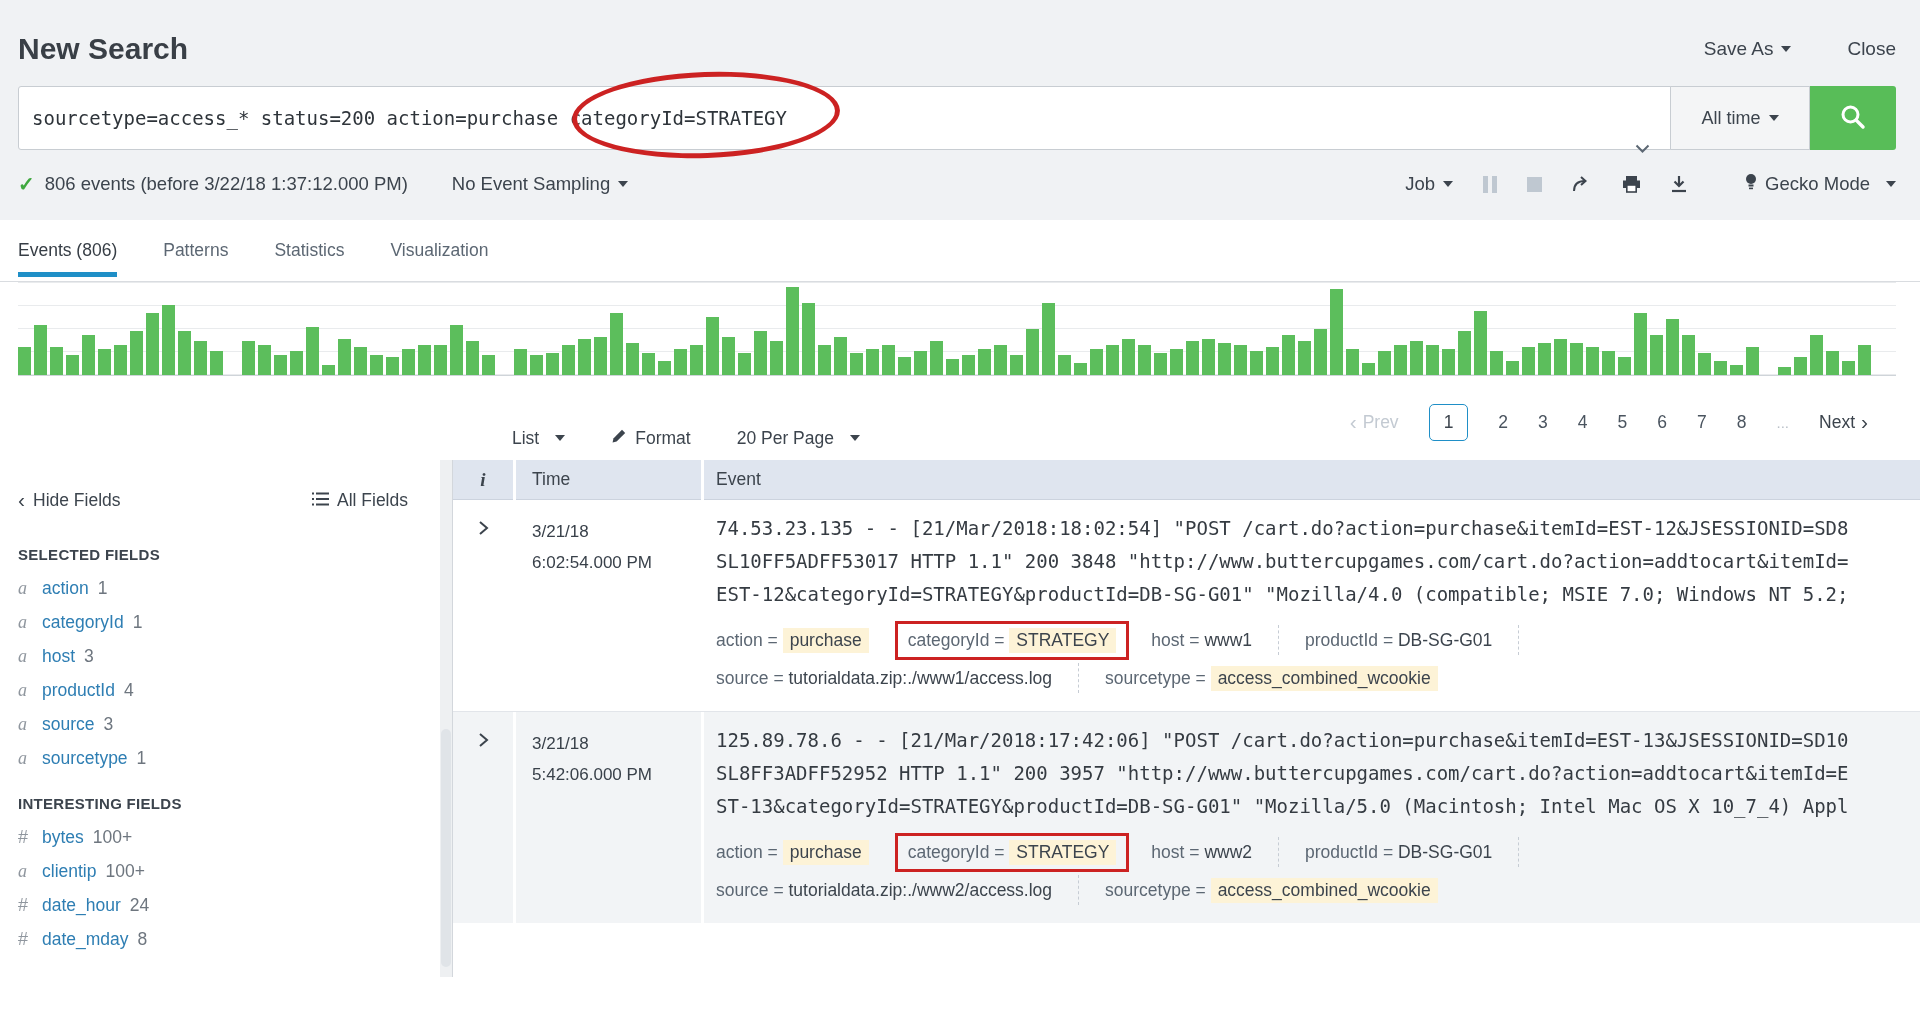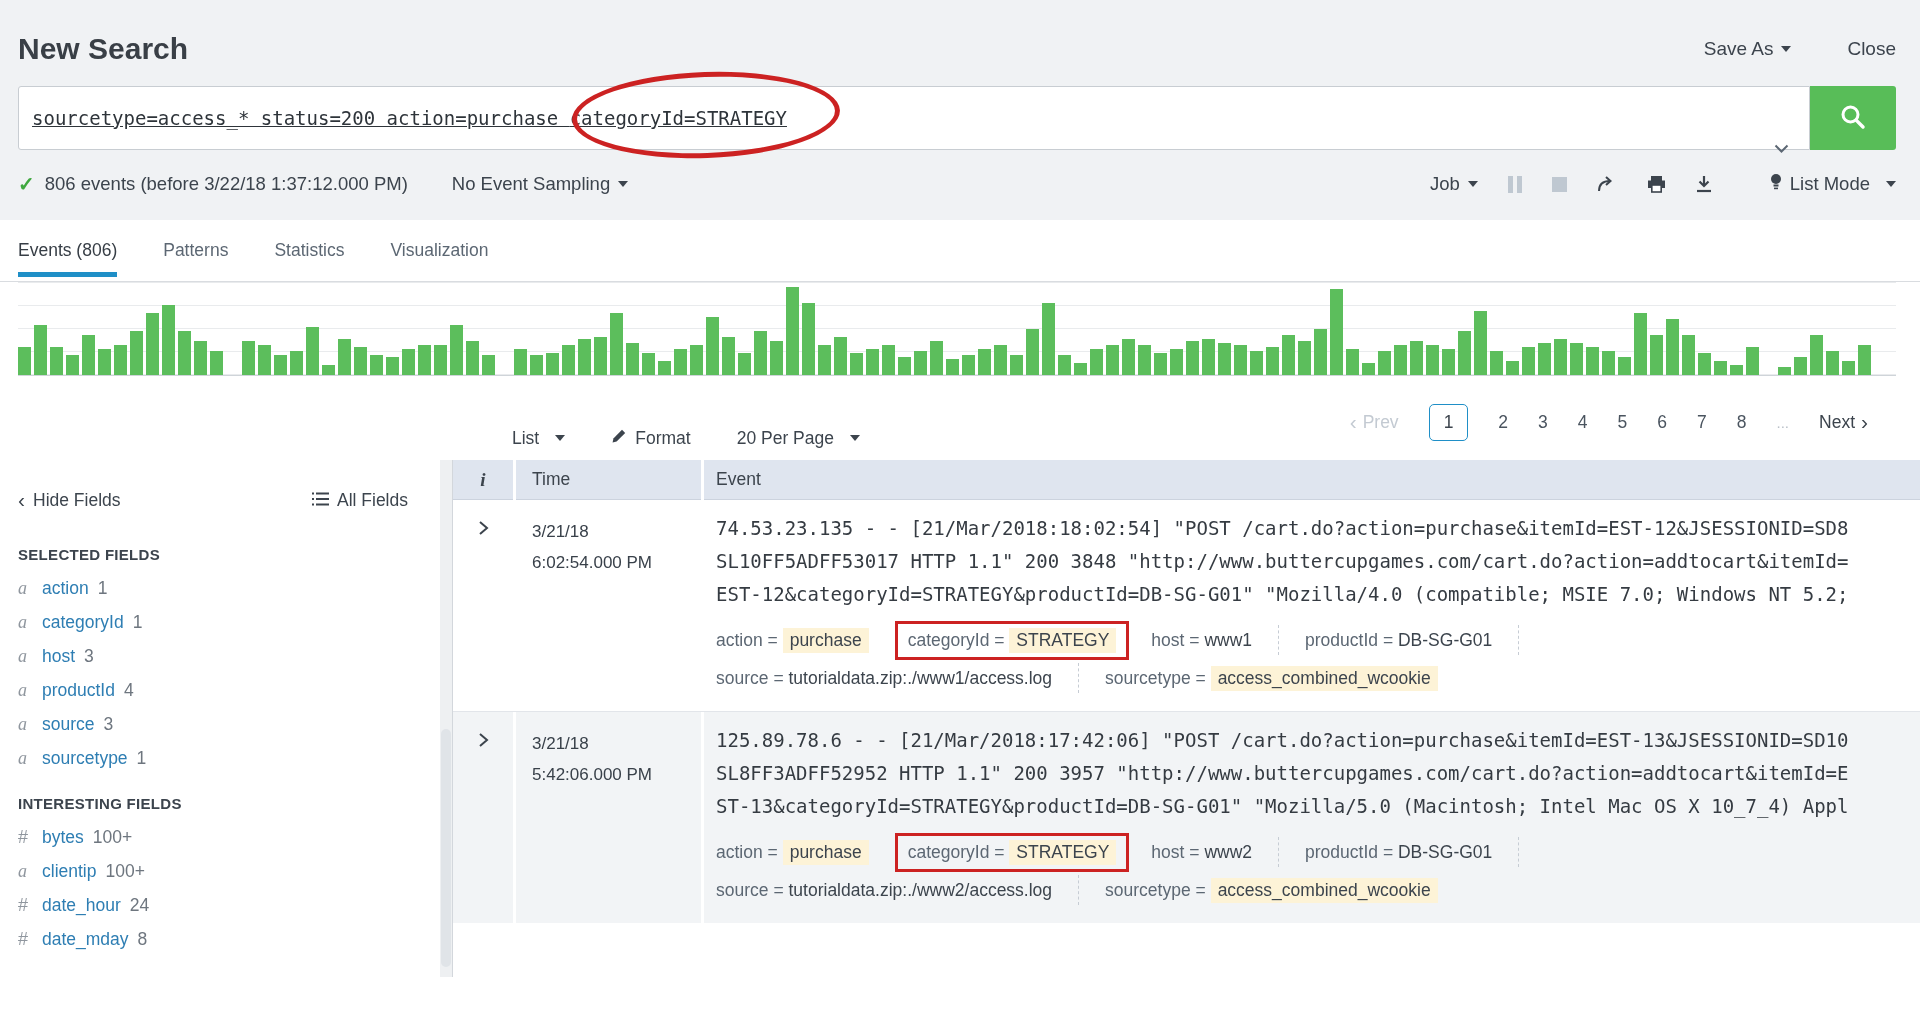--- a/index.html
+++ b/index.html
@@ -10,21 +10,21 @@
   
   .top { background:#f0f2f4; padding:20px 24px 16px 18px; }
   .header-row { display:flex; align-items:center; height:58px; }
   .page-title { font-size:30px; font-weight:bold; color:#393f46; }
   .header-links { margin-left:auto; display:flex; align-items:center; gap:56px; font-size:19px; color:#3c444d; }
   .hlink { cursor:pointer; display:inline-flex; align-items:center; }
   .caret { display:inline-block; width:0; height:0; border-left:5px solid transparent; border-right:5px solid transparent; border-top:6px solid currentColor; margin-left:8px; }
 
   .search-row { display:flex; margin-top:8px; height:64px; }
   .search-input { flex:1; background:#fff; border:1px solid #c8cdd2; border-radius:3px 0 0 3px; position:relative; font-family:"DejaVu Sans Mono", monospace; font-size:19px; color:#2e343a; line-height:62px; padding-left:13px; }
-  .search-input .q { white-space:pre;text-decoration:underline; }
+  .search-input .q { white-space:pre; }
   .input-chevron { position:absolute; right:20px; top:28px; }
   .time-range { width:140px; background:#f4f5f6; border:1px solid #c8cdd2; margin-left:-1px; display:flex; align-items:center; justify-content:center; font-size:18px; color:#3c444d; }
   .search-btn { width:86px; border:none; background:var(--btn-green,#58bd58); border-radius:0 3px 3px 0; display:flex; align-items:center; justify-content:center; cursor:pointer; }
 
   .status-row { display:flex; align-items:center; margin-top:14px; height:40px; font-size:18.5px; }
   .check { color:#3fa83f; font-weight:bold; font-size:20px; margin-right:10px; }
   .sampling { margin-left:44px; display:inline-flex; align-items:center; cursor:pointer; }
   .status-right { margin-left:auto; display:flex; align-items:center; gap:30px; }
   .iconbtn { display:flex; align-items:center; cursor:pointer; }
   .pause-icon { display:flex; gap:4px; }
@@ -126,20 +126,24 @@
 
     <div class="search-row">
       <div class="search-input">
         <span class="q">sourcetype=access_* status=200 action=purchase </span><span class="q">categoryId=STRATEGY</span>
         <span class="input-chevron">
           <svg width="15" height="9" viewBox="0 0 15 9">
               <polyline points="1.5,1.5 7.5,7.5 13.5,1.5" fill="none" stroke="#5c6773" stroke-width="2"></polyline>
             </svg>
         </span>
       </div>
+      <div class="time-range">
+          <span>All time</span>
+          <i class="caret"></i>
+        </div>
       <button class="search-btn">
         <span>
           <svg width="30" height="30" viewBox="0 0 24 24">
               <circle cx="10" cy="10" r="6" fill="none" stroke="#fff" stroke-width="2.4"></circle>
               <line x1="14.5" y1="14.5" x2="20" y2="20" stroke="#fff" stroke-width="2.8" stroke-linecap="round"></line>
             </svg>
         </span>
       </button>
     </div>
 
@@ -183,21 +187,21 @@
             </svg>
         </span>
         <span class="smart">
           <span>
             <svg width="12" height="18" viewBox="0 0 12 18">
                 <circle cx="6" cy="6" r="5" fill="#3c444d"></circle>
                 <rect x="3.5" y="11.5" width="5" height="2" fill="#3c444d"></rect>
                 <rect x="4" y="14.6" width="4" height="1.6" fill="#3c444d"></rect>
               </svg>
           </span>
-          <span>List Mode</span>
+          <span>Gecko Mode</span>
           <i class="caret"></i>
         </span>
       </div>
     </div>
   </div>
 
   <div class="tabs-row" id="tabs">
       <span class="tab active">Events (806)</span>
       <span class="tab">Patterns</span>
       <span class="tab">Statistics</span>

